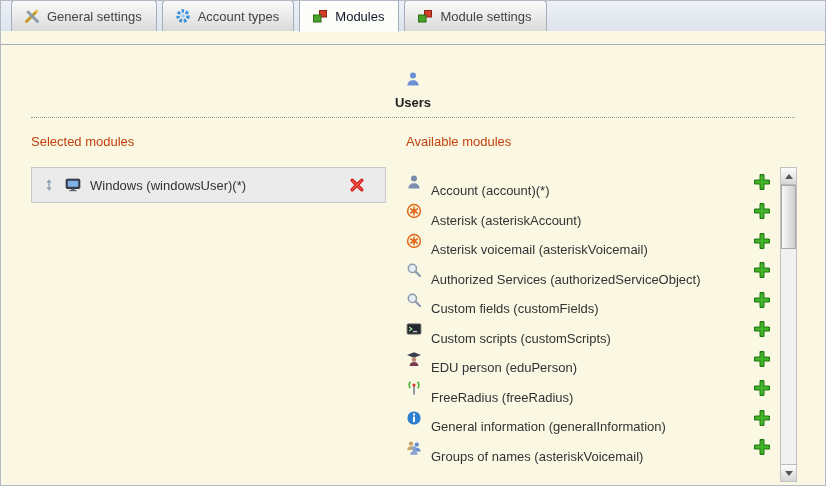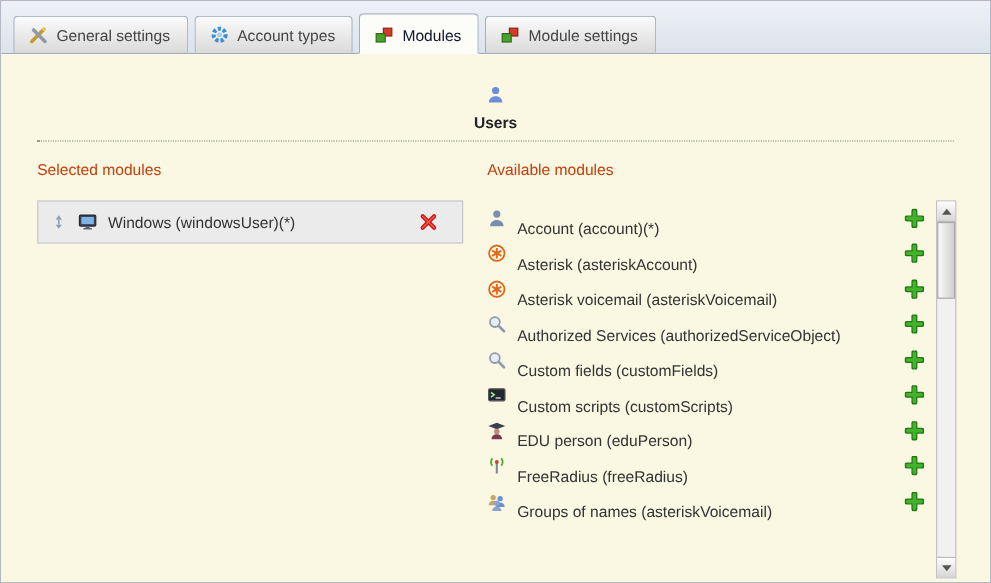--- a/index.html
+++ b/index.html
@@ -1,20 +1,20 @@
 <!DOCTYPE html>
 <html><head>
 <meta charset="utf-8">
 <style>
   html,body{margin:0;padding:0;background:#fff;}
   body{font-family:"Liberation Sans","DejaVu Sans",sans-serif;font-size:13px;color:#333;}
   #app{position:relative;width:824px;height:484px;border:1px solid #b3bac6;background:#faf7e3;overflow:hidden;}
 
   
-  .tabstrip{position:absolute;top:0;left:0;right:0;height:43px;
+  .tabstrip{position:absolute;top:0;left:0;right:0;height:30px;
     background:linear-gradient(#eef1f7,#dde3ec);}
   .tabs{position:absolute;left:10px;bottom:0;display:flex;align-items:flex-end;gap:5px;}
   .tab{display:flex;align-items:center;gap:7px;padding:7px 14px 7px 12px;
     background:linear-gradient(#fbfbfb,#dadada);border:1px solid #a3adbd;border-bottom:none;
     border-radius:4px 4px 0 0;color:#444;cursor:pointer;white-space:nowrap;}
   .tab.active{background:#fcfcf8;padding-top:9px;position:relative;z-index:3;margin-bottom:-1px;
     border-bottom:1px solid #fcfcf8;color:#0f172a;}
   .panel{position:absolute;top:43px;left:0;right:0;bottom:0;background:#faf7e3;
     border-top:1px solid #a3adbd;}
 
@@ -291,20 +291,31 @@
                   <use href="#i-antenna"></use>
                 </svg>
               <span class="lbl">FreeRadius (freeRadius)</span>
               <span class="plusbtn">
                   <svg class="ic">
                     <use href="#i-plus"></use>
                   </svg>
                 </span>
             </div>
 
+            <div class="av-row">
+              <svg class="ic">
+                  <use href="#i-info"></use>
+                </svg>
+              <span class="lbl">General information (generalInformation)</span>
+              <span class="plusbtn">
+                  <svg class="ic">
+                    <use href="#i-plus"></use>
+                  </svg>
+                </span>
+            </div>
 
             <div class="av-row">
               <svg class="ic">
                   <use href="#i-group"></use>
                 </svg>
               <span class="lbl">Groups of names (asteriskVoicemail)</span>
               <span class="plusbtn">
                   <svg class="ic">
                     <use href="#i-plus"></use>
                   </svg>

